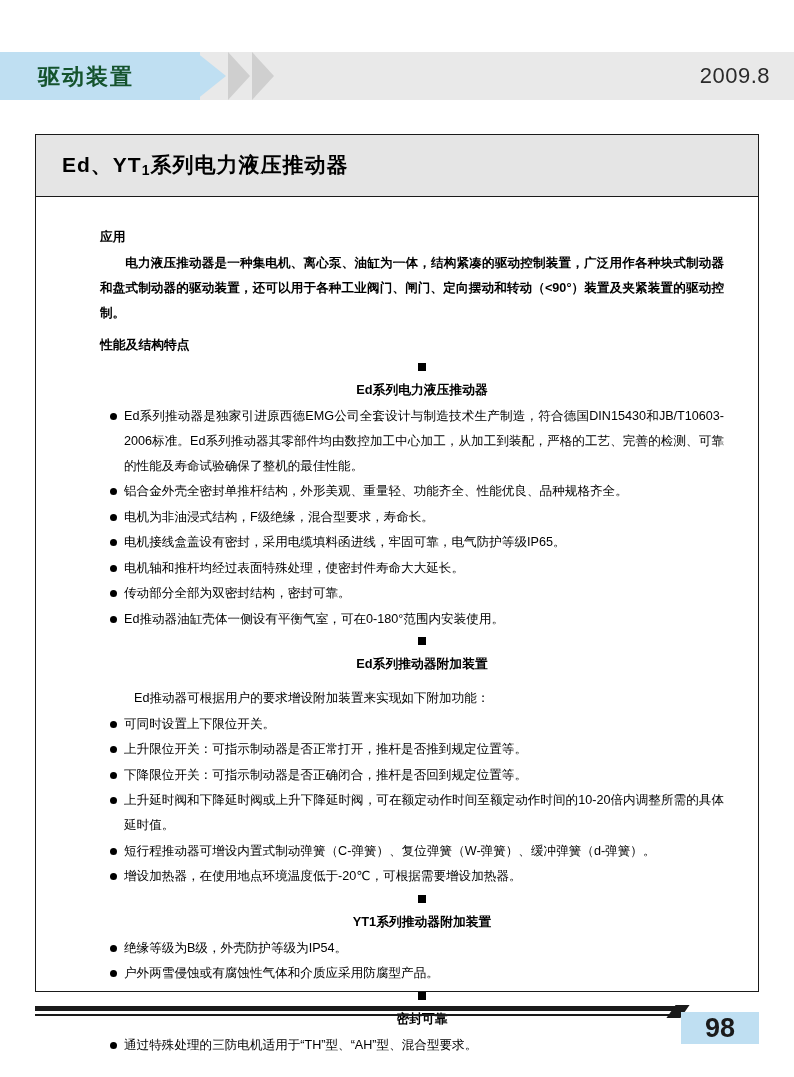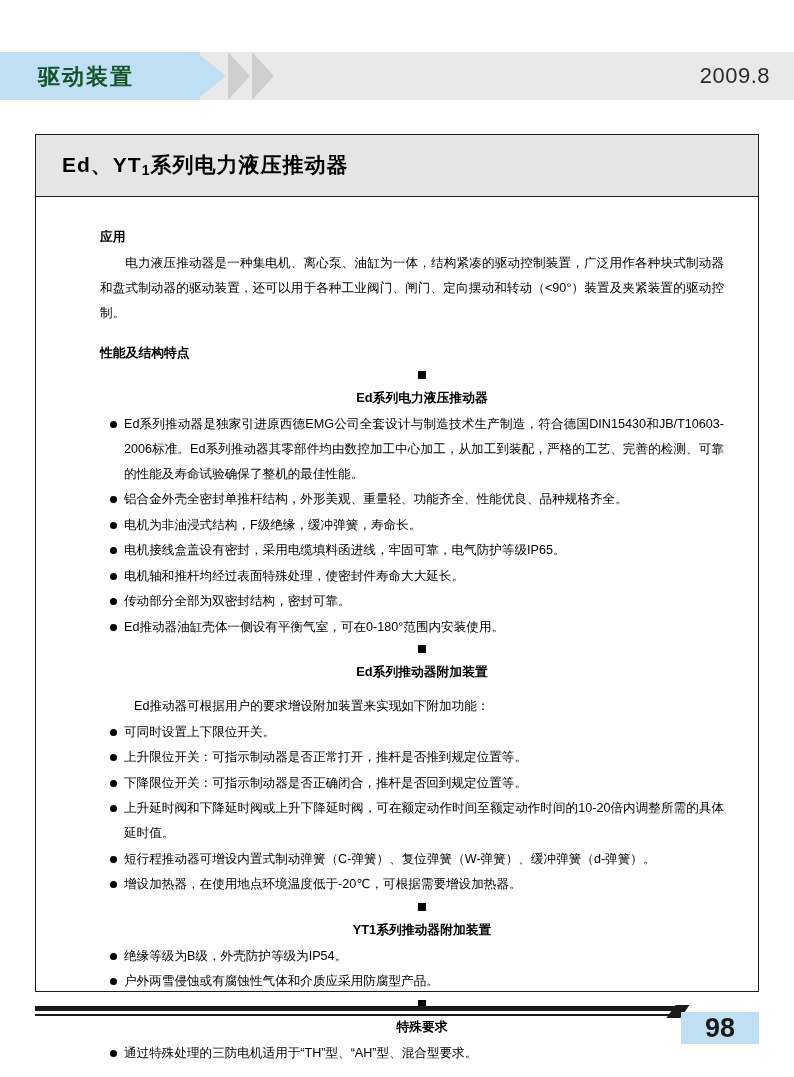--- a/index.html
+++ b/index.html
@@ -127,26 +127,27 @@
     line-height: 1.95;
   }
 
   .sec-head {
     font-weight: bold;
     font-size: 12.8px;
     margin: 0 0 1px 40px;
   }
 
   .para {
-    margin: 0 0 14px 0;
+    margin: 0 0 6px 0;
     text-align: justify;
     text-indent: 2em;
     padding-left: 40px;
     padding-right: 10px;
     line-height: 2.0;
+    font-weight: bold;
   }
 
   .sub-head {
     font-weight: bold;
     font-size: 12.8px;
     margin: 6px 0 1px 50px;
     display: flex;
     align-items: center;
     gap: 7px;
     flex-direction: column;
@@ -273,21 +274,21 @@
     <div class="bullet-row">
       <span class="dot"></span>
       <span class="bullet-text">Ed系列推动器是独家引进原西德EMG公司全套设计与制造技术生产制造，符合德国DIN15430和JB/T10603-2006标准。Ed系列推动器其零部件均由数控加工中心加工，从加工到装配，严格的工艺、完善的检测、可靠的性能及寿命试验确保了整机的最佳性能。</span>
     </div>
     <div class="bullet-row">
       <span class="dot"></span>
       <span class="bullet-text">铝合金外壳全密封单推杆结构，外形美观、重量轻、功能齐全、性能优良、品种规格齐全。</span>
     </div>
     <div class="bullet-row">
       <span class="dot"></span>
-      <span class="bullet-text">电机为非油浸式结构，F级绝缘，缓冲弹簧，寿命长。</span>
+      <span class="bullet-text">电机为非油浸式结构，F级绝缘，混合型要求，寿命长。</span>
     </div>
     <div class="bullet-row">
       <span class="dot"></span>
       <span class="bullet-text">电机接线盒盖设有密封，采用电缆填料函进线，牢固可靠，电气防护等级IP65。</span>
     </div>
     <div class="bullet-row">
       <span class="dot"></span>
       <span class="bullet-text">电机轴和推杆均经过表面特殊处理，使密封件寿命大大延长。</span>
     </div>
     <div class="bullet-row">
@@ -338,21 +339,21 @@
       <span class="dot"></span>
       <span class="bullet-text">绝缘等级为B级，外壳防护等级为IP54。</span>
     </div>
     <div class="bullet-row">
       <span class="dot"></span>
       <span class="bullet-text">户外两雪侵蚀或有腐蚀性气体和介质应采用防腐型产品。</span>
     </div>
 
     <div class="sub-head">
       <span class="sq"></span>
-      <span>特殊要求</span>
+      <span>密封可靠</span>
     </div>
     <div class="bullet-row">
       <span class="dot"></span>
       <span class="bullet-text">通过特殊处理的三防电机适用于“TH”型、“AH”型、混合型要求。</span>
     </div>
 
   </div>
 </div>
 
 <div class="footer-rules">

